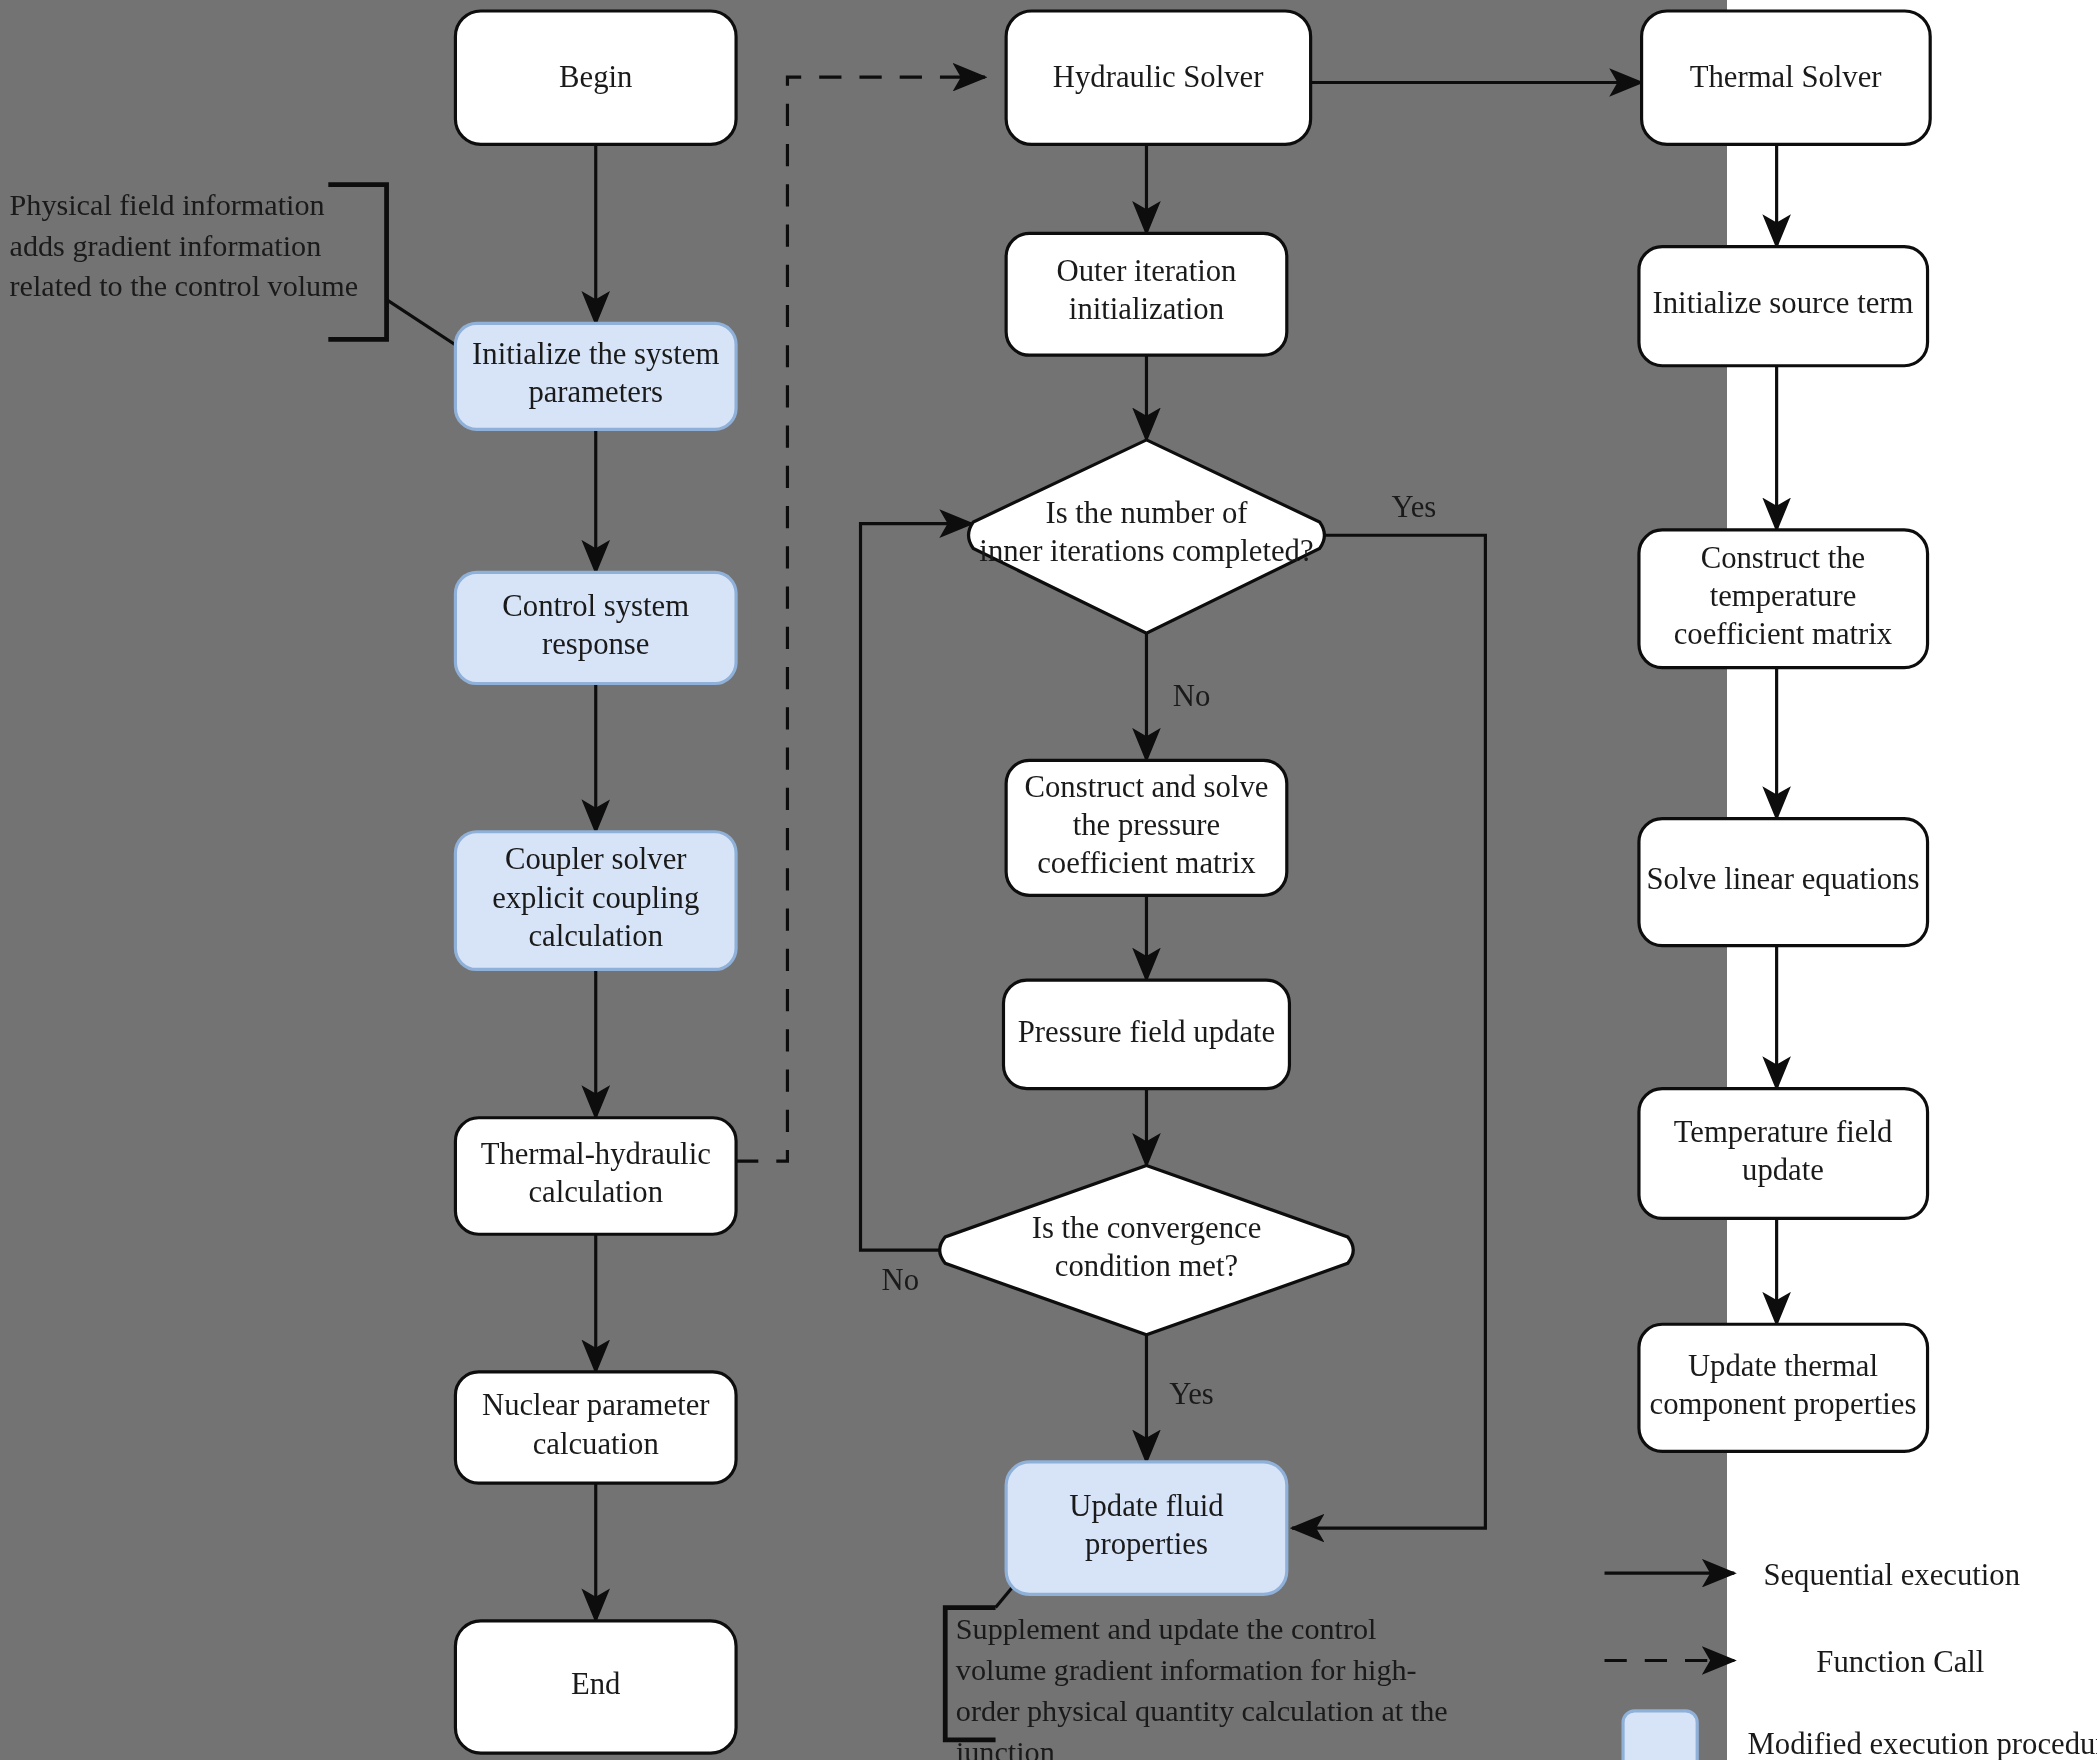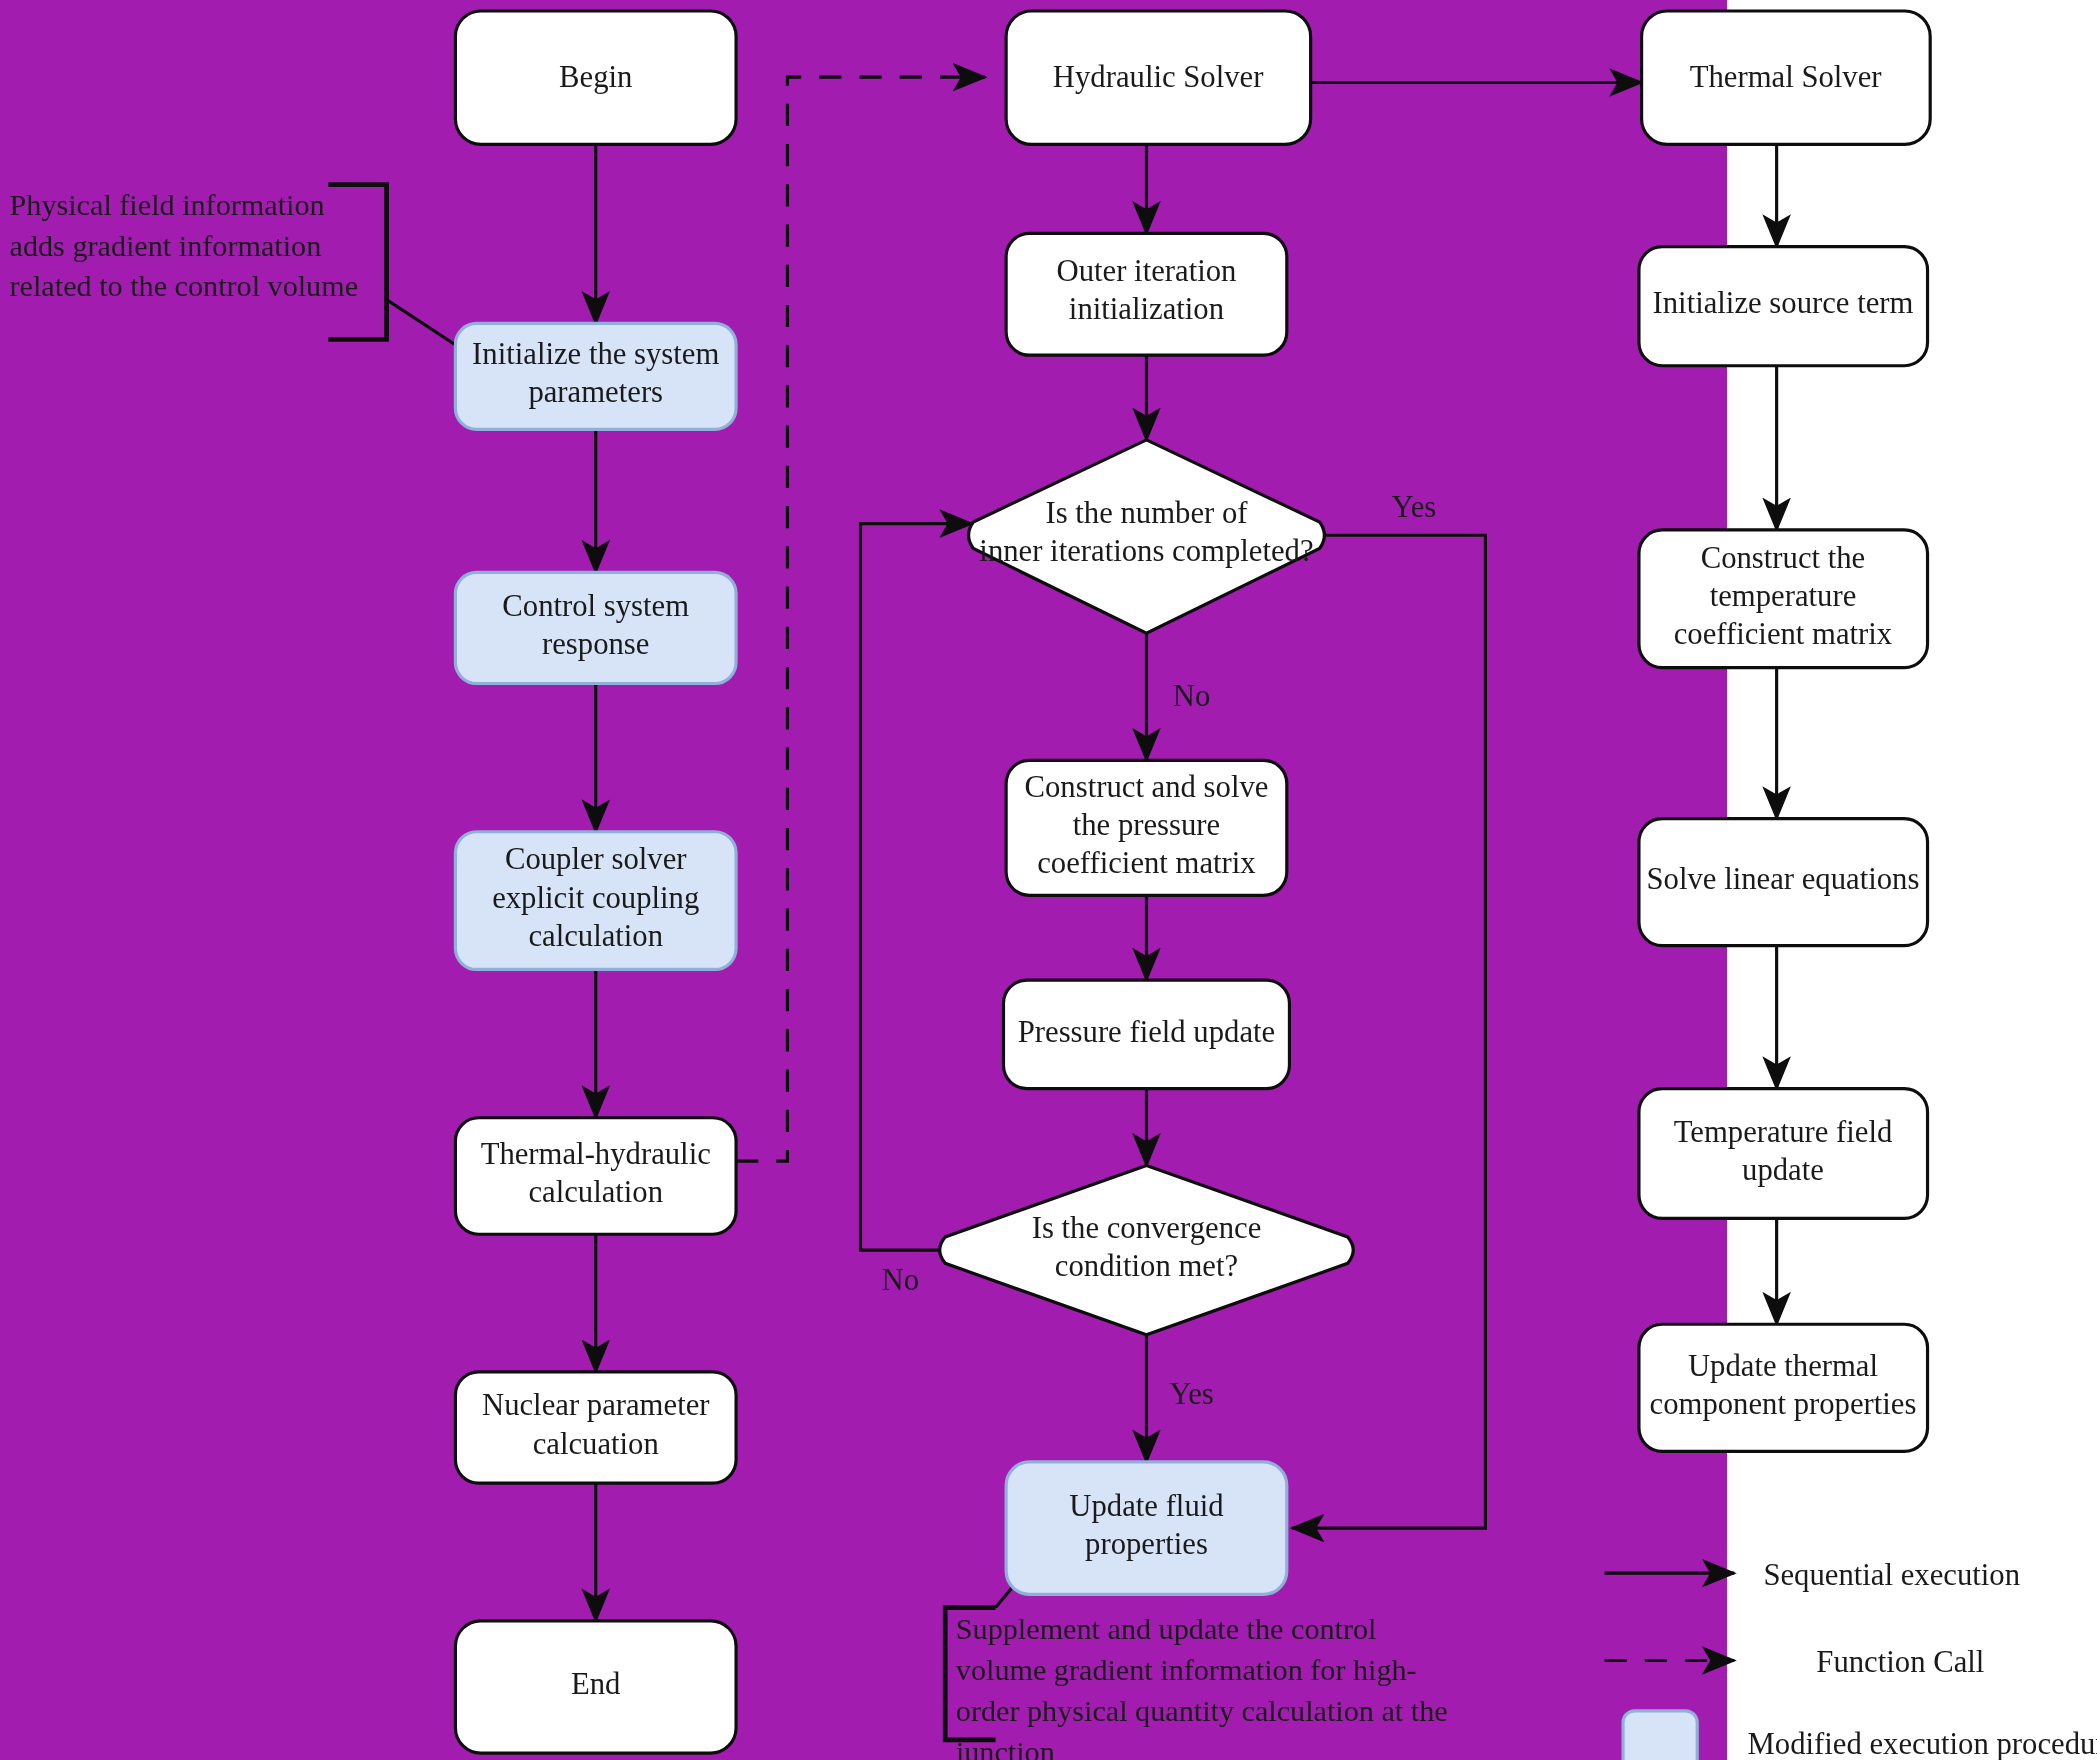--- a/index.html
+++ b/index.html
@@ -1,16 +1,16 @@
 <!DOCTYPE html>
 <html style="font-size:8.5px"><head>
 <meta charset="utf-8">
 <style>
   html,body{margin:0;padding:0;background:#ffffff;}
-  #stage{position:relative;width:1727px;height:1761px;background:#a21caf;
+  #stage{position:relative;width:1727px;height:1761px;background:#737373;
          font-family:"Liberation Serif","DejaVu Serif",serif;}
   svg{position:absolute;left:0;top:0;width:2097px;height:1761px;}
   .nodeText{font-family:"Liberation Serif","DejaVu Serif",serif;
             font-size:58px;fill:#1a1a1a;text-anchor:middle;dominant-baseline:middle;}
   .edgeLbl{font-family:"Liberation Serif","DejaVu Serif",serif;
            font-size:58px;fill:#1a1a1a;text-anchor:middle;}
   .noteText{font-family:"Liberation Serif","DejaVu Serif",serif;
             font-size:57px;fill:#1a1a1a;text-anchor:start;}
   .legendText{font-family:"Liberation Serif","DejaVu Serif",serif;
               font-size:58px;fill:#1a1a1a;text-anchor:start;}

